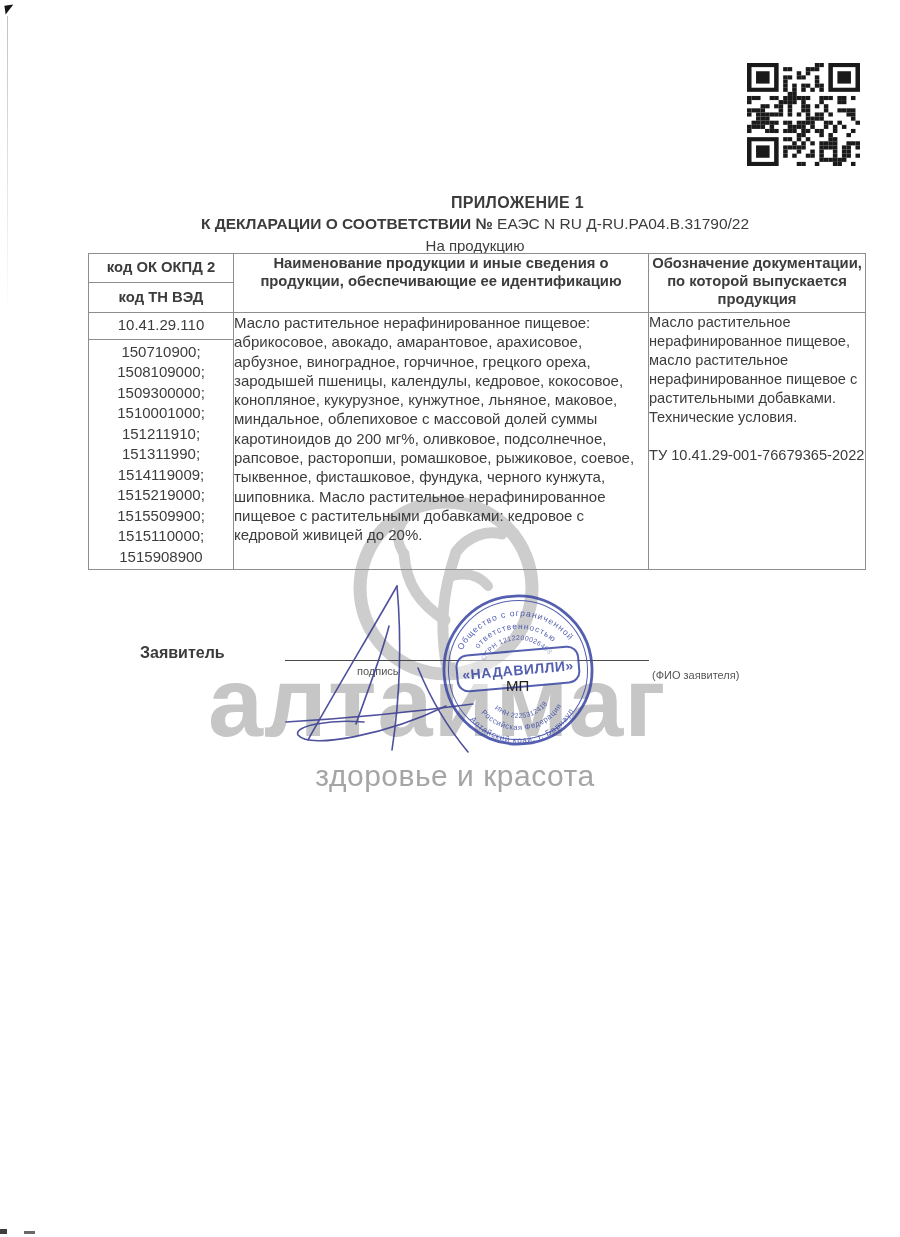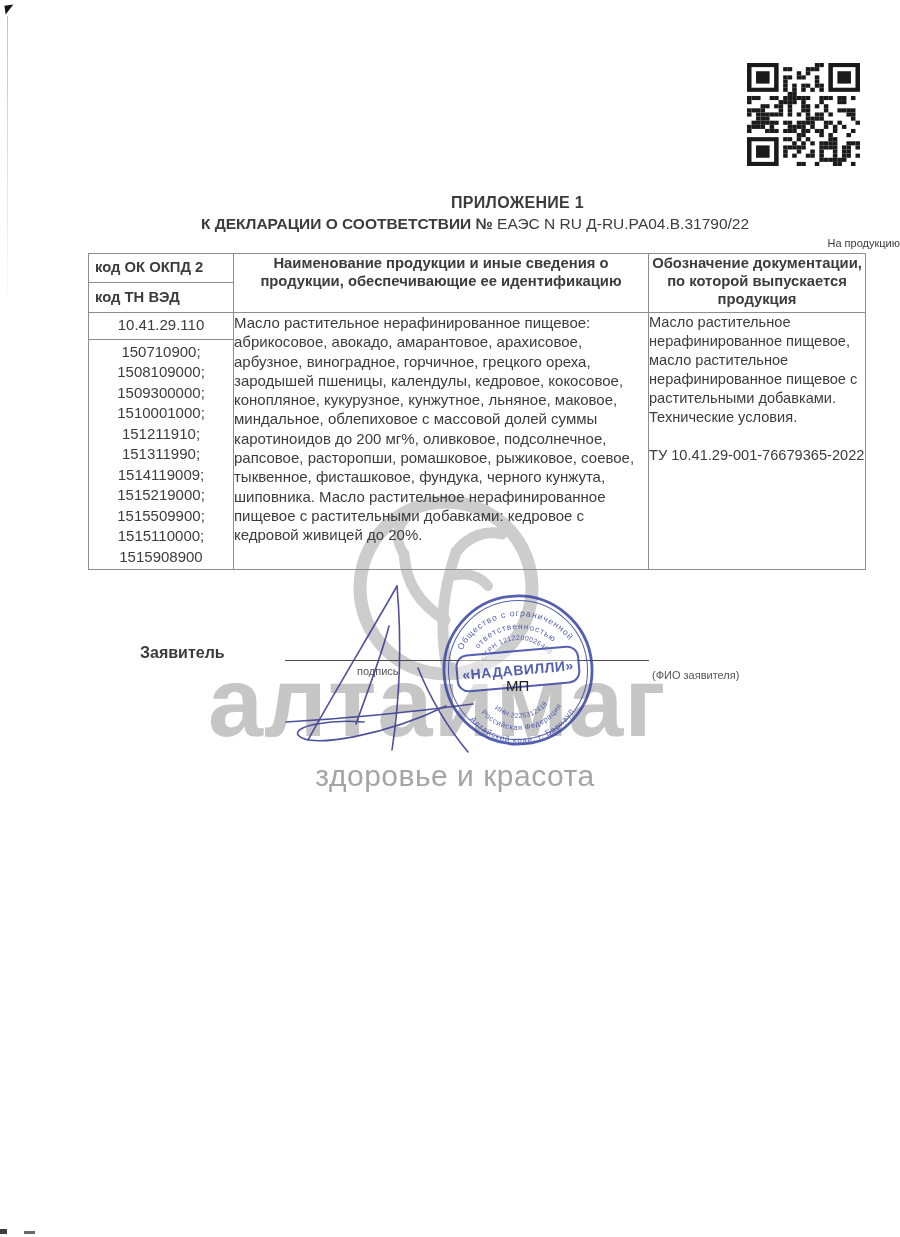--- a/index.html
+++ b/index.html
@@ -15,27 +15,27 @@
     background:linear-gradient(#c2c2c2,rgba(255,255,255,0));}
   .bottom-mark1{position:absolute;left:0;top:1229px;width:7px;height:5px;background:#1c1c1c;opacity:.85;}
   .bottom-mark2{position:absolute;left:24px;top:1231px;width:11px;height:3px;background:#2a2a2a;opacity:.7;}
   
   .qr{position:absolute;left:747px;top:63px;width:113px;height:103px;}
   
   .title1{position:absolute;left:90px;top:194px;width:855px;text-align:center;
     font-size:16px;font-weight:bold;letter-spacing:.3px;}
   .title2{position:absolute;left:50px;top:215px;width:850px;text-align:center;font-size:15.5px;}
   .title2 .b{font-weight:bold;text-align:center;}
-  .title3{position:absolute;left:50px;top:237px;width:850px;text-align:right;font-size:11px;}
+  .title3{position:absolute;left:50px;top:237px;width:850px;text-align:center;font-size:15px;}
   
   table.decl{position:absolute;left:88px;top:253px;width:774px;z-index:2;
     border-collapse:collapse;table-layout:fixed;background:transparent;}
   table.decl td{border:1.4px solid #8d8d8d;vertical-align:top;padding:0;background:transparent;}
   .c1{width:144px;}.c2{width:414px;margin-top:21px;}.c3{width:216px;}
-  .hdr{font-weight:bold;font-size:14.8px;line-height:18px;}
+  .hdr{font-weight:bold;font-size:14.8px;line-height:18px;text-align:center;}
   .hdr-c1-top{padding:4px 6px 6px;border-bottom:1.4px solid #8d8d8d;}
   .hdr-c1-bot{padding:5px 6px 6px;}
   .hdr-center{text-align:center;padding:4px 8px;}
   .cell-codes{text-align:center;font-size:15px;line-height:20.5px;}
   .okpd{padding:2px 4px 3px;border-bottom:1.4px solid #8d8d8d;}
   .tnved{padding:2px 4px;white-space:pre-line;}
   .cell-desc{font-size:15px;line-height:19.3px;padding:2px 7px 4px;}
   .cell-doc{font-size:14.6px;line-height:19px;padding:2px 7px;}
   .tu-num{margin-top:19px;}
   

